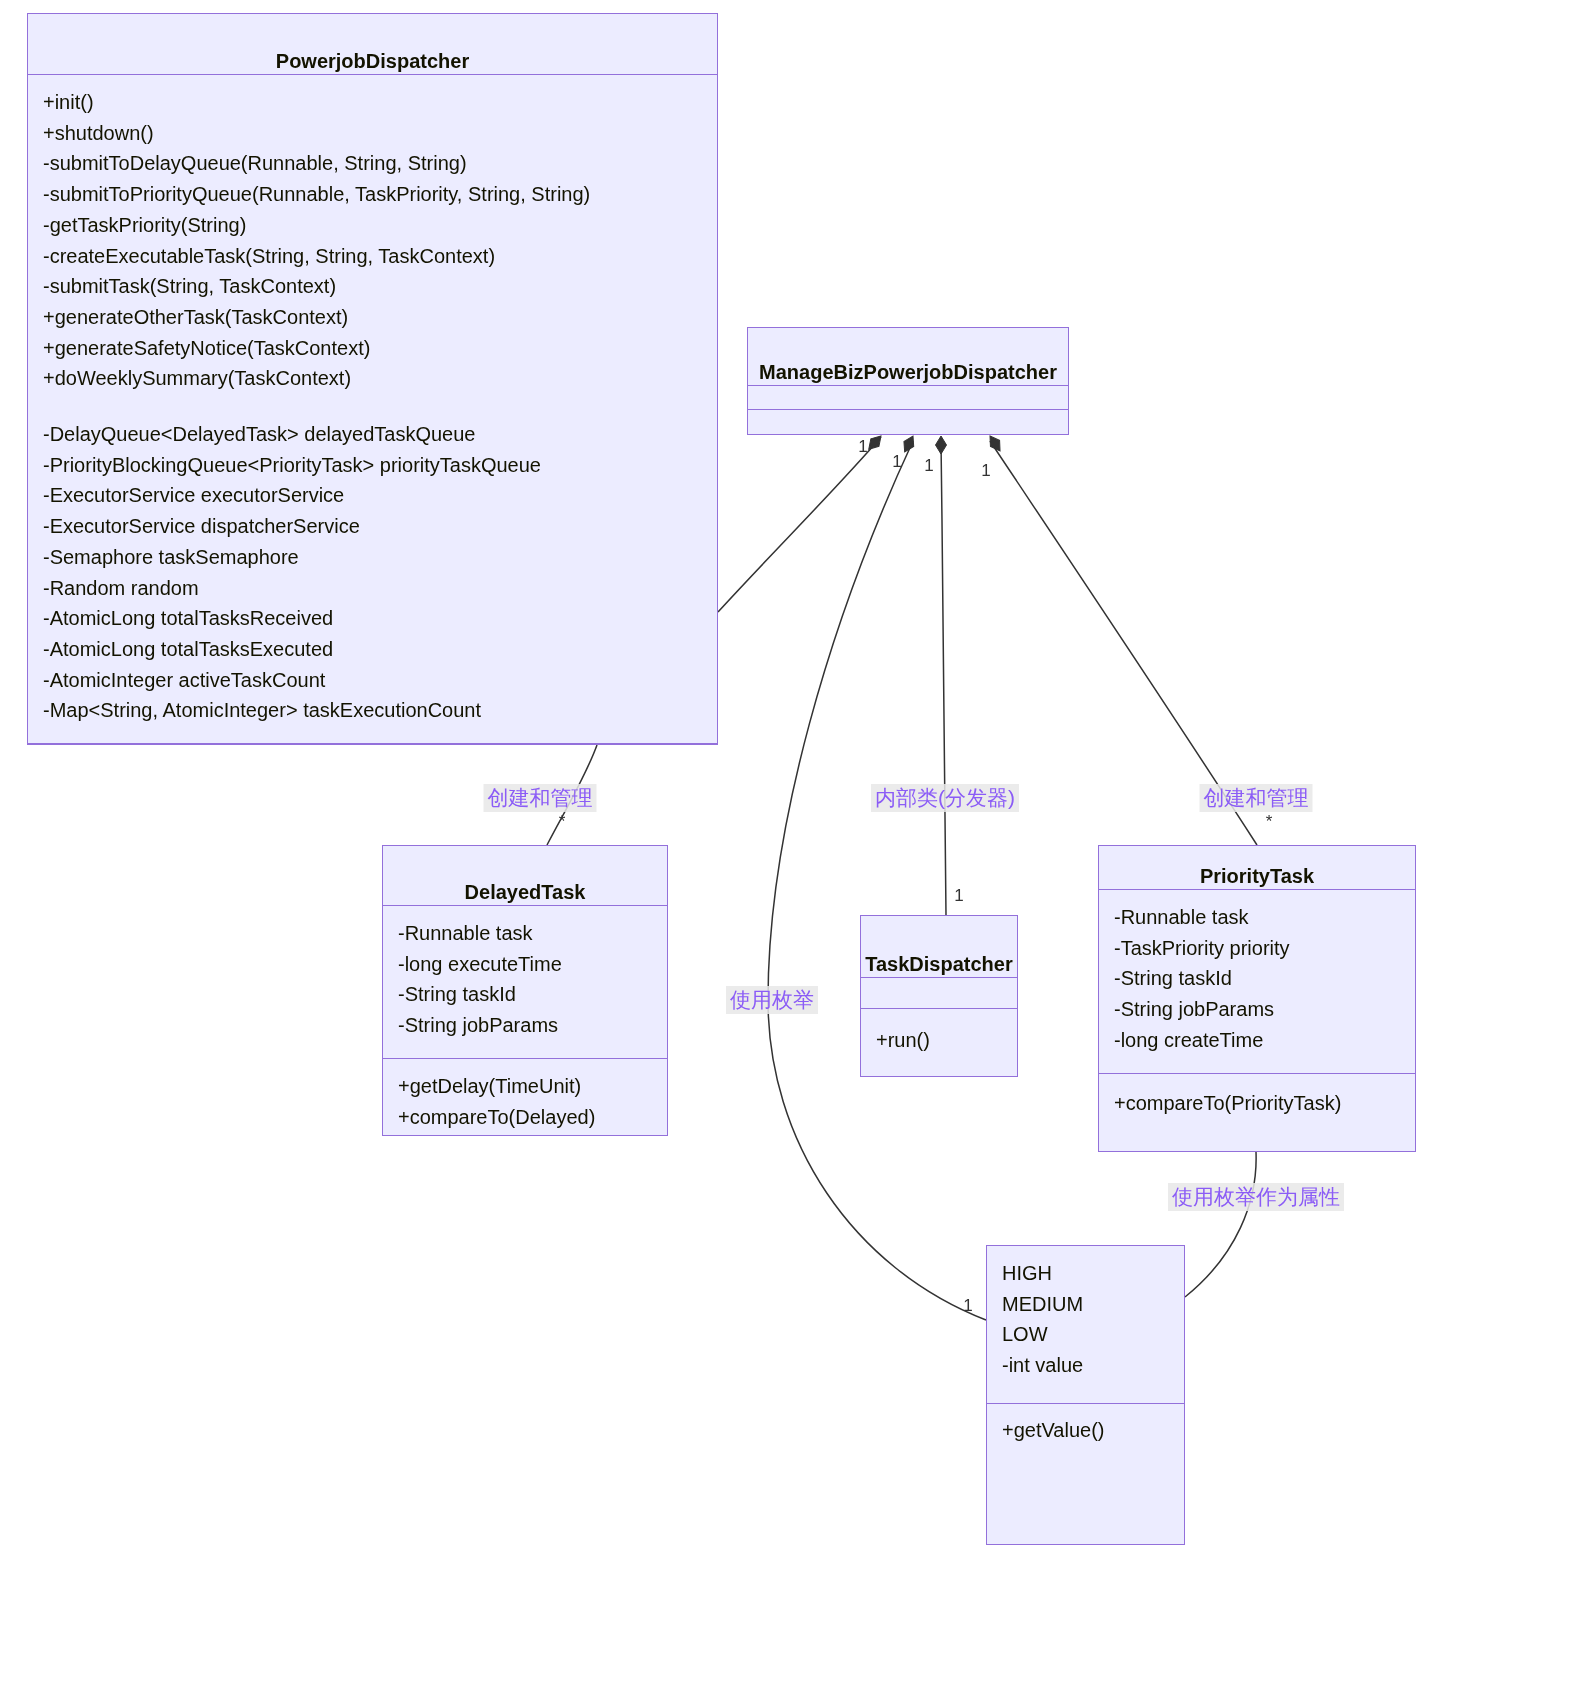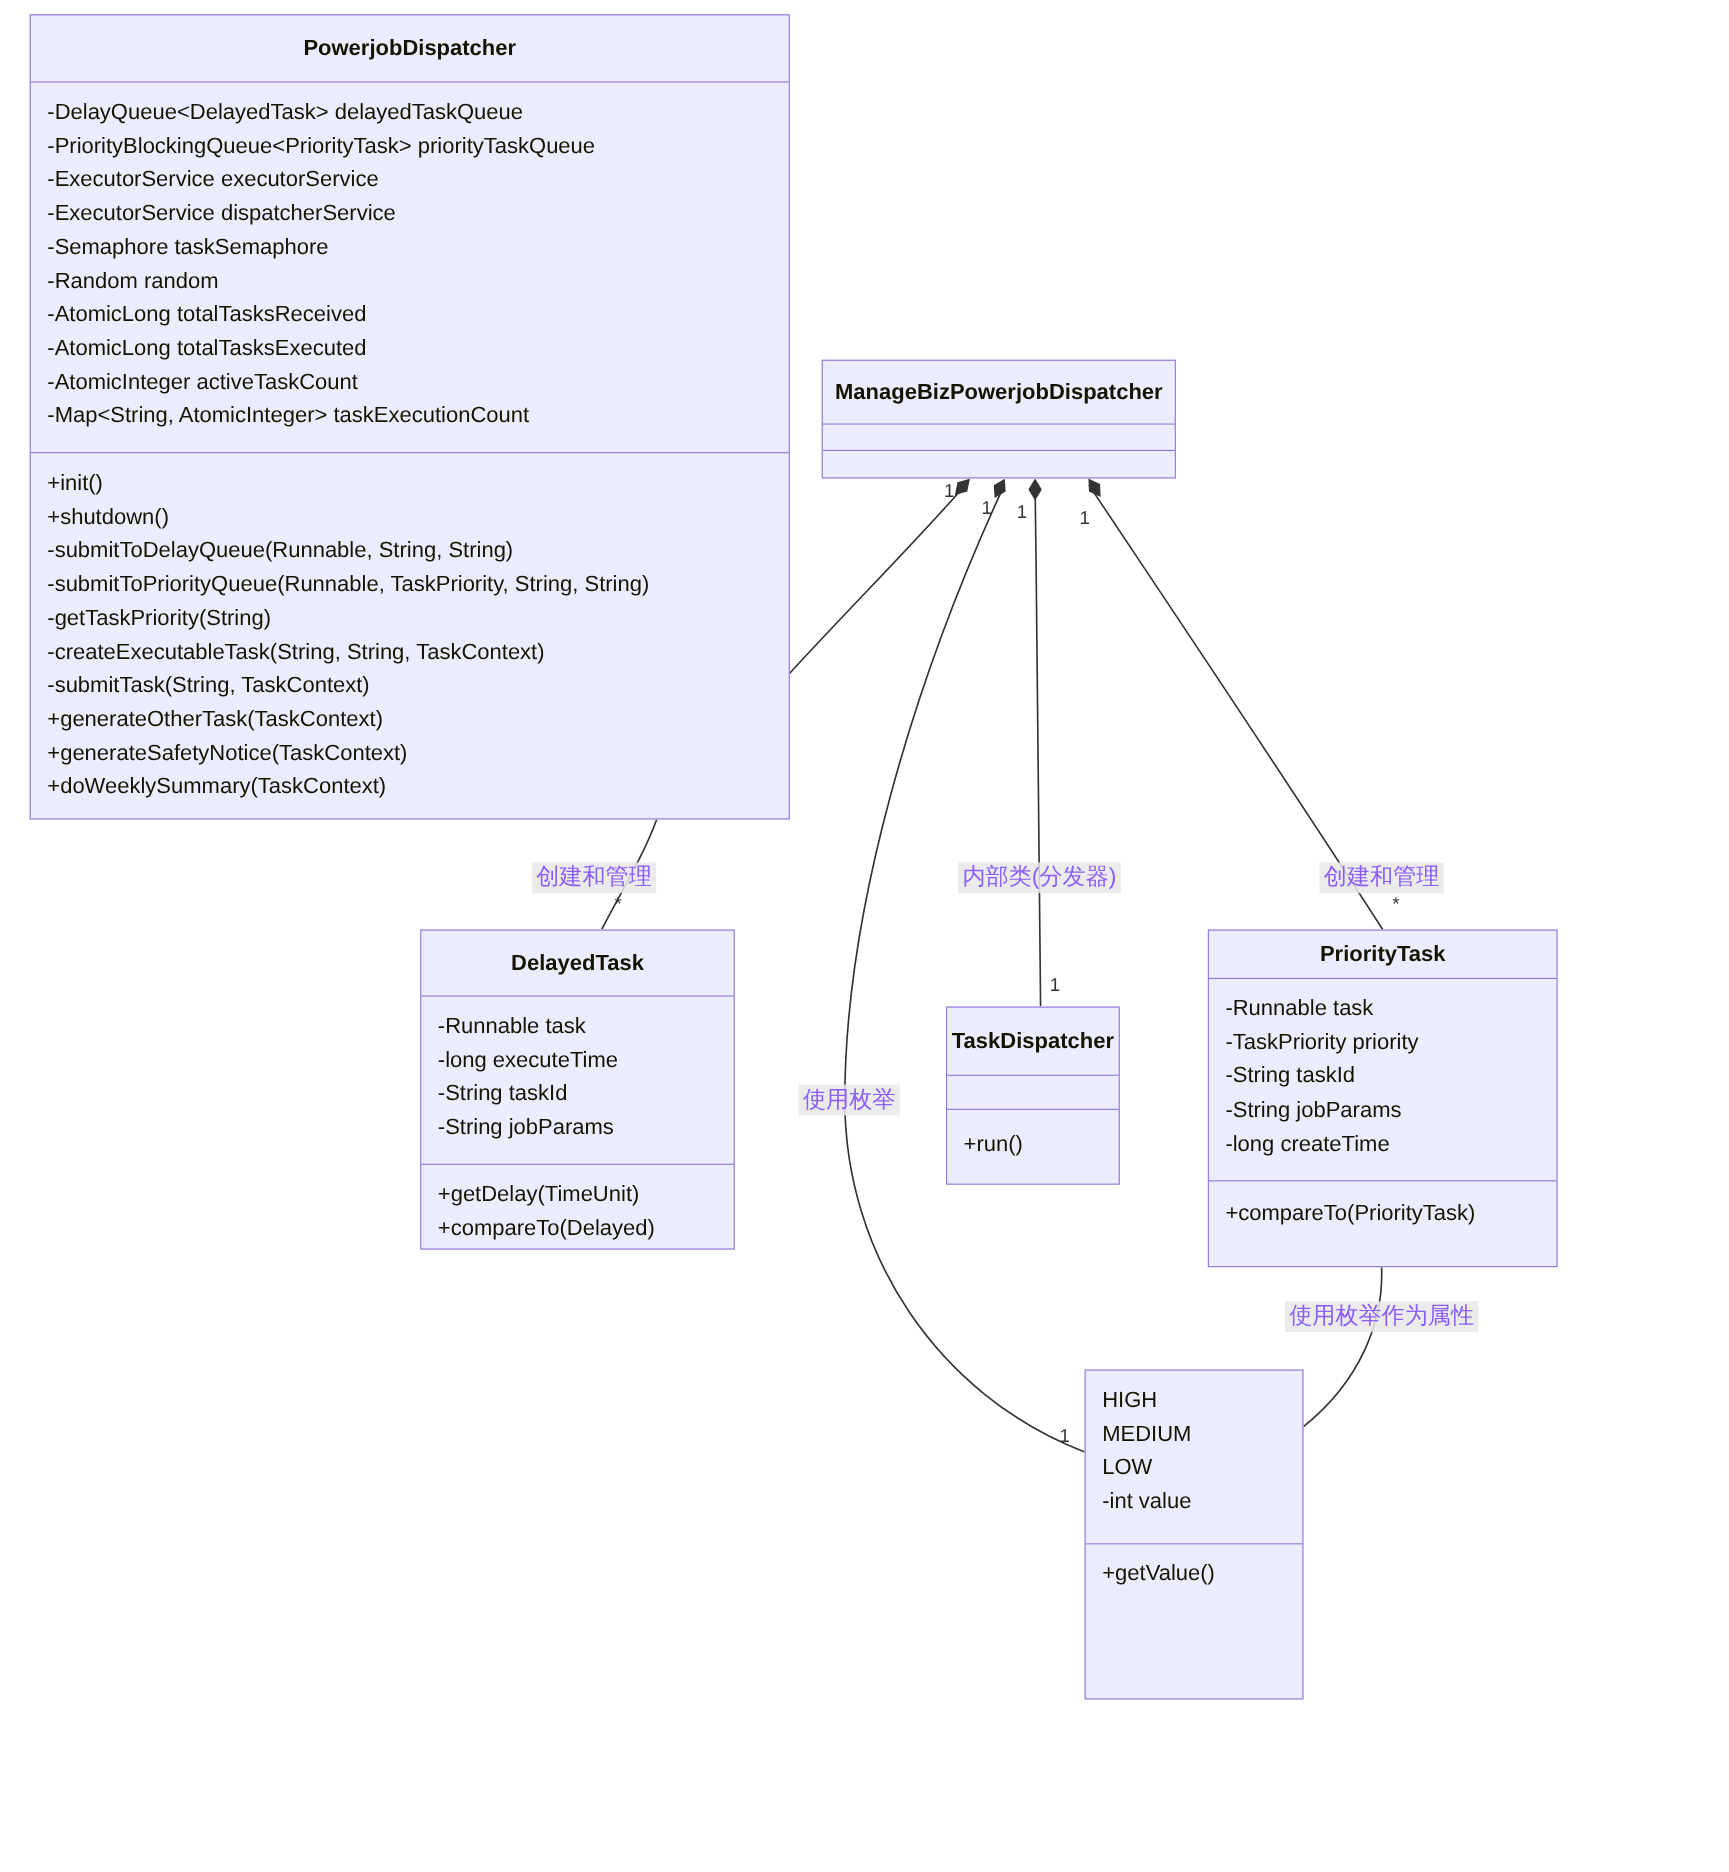--- a/index.html
+++ b/index.html
@@ -5,21 +5,21 @@
   * { margin:0; padding:0; box-sizing:border-box; }
   html,body { background:#ffffff; }
   body { font-family:"Liberation Sans","DejaVu Sans",sans-serif; color:#131300; }
   #canvas { position:relative; width:1572px; height:1702px; background:#ffffff; overflow:hidden; }
   #edges { position:absolute; left:0; top:0; width:1572px; height:1702px; }
   #edges path { stroke:#333333; stroke-width:1.5; fill:none; }
   #edges polygon { fill:#333333; stroke:#333333; }
 
   .class-box { position:absolute; background:#ECECFF; border:1px solid #9370DB; }
   .class-title {
-    display:flex; flex-direction:column; align-items:center; justify-content:center;
+    display:flex; flex-direction:column; align-items:center; justify-content:flex-end;
     border-bottom:1px solid #9370DB; font-weight:700; font-size:20px; line-height:26px;
   }
   .stereotype { font-weight:400; font-size:20px; }
   .section { border-bottom:1px solid #9370DB; padding:12px 15px; overflow:hidden; }
   .section.last { border-bottom:none; }
   .member { font-size:20px; line-height:30.7px; white-space:nowrap; }
 
   .edge-label {
     position:absolute; transform:translate(-50%,-50%);
     background:rgba(232,232,232,0.85); padding:1px 4px;
@@ -46,43 +46,43 @@
     <polygon points="0,0 9,-5.5 18,0 9,5.5" transform="translate(881,436) rotate(132.8)"></polygon>
     <polygon points="0,0 9,-5.5 18,0 9,5.5" transform="translate(913,436) rotate(117.6)"></polygon>
     <polygon points="0,0 9,-5.5 18,0 9,5.5" transform="translate(941,436) rotate(90)"></polygon>
     <polygon points="0,0 9,-5.5 18,0 9,5.5" transform="translate(990,436) rotate(56.1)"></polygon>
   </svg>
 
   <div class="class-box" style="left:27px;top:13px;width:691px;height:732px">
     <div class="class-title" style="height:61px">
       <span>PowerjobDispatcher</span>
     </div>
+    <div class="section last" style="height:332px">
+        <div class="member">+init()</div>
+        <div class="member">+shutdown()</div>
+        <div class="member">-submitToDelayQueue(Runnable, String, String)</div>
+        <div class="member">-submitToPriorityQueue(Runnable, TaskPriority, String, String)</div>
+        <div class="member">-getTaskPriority(String)</div>
+        <div class="member">-createExecutableTask(String, String, TaskContext)</div>
+        <div class="member">-submitTask(String, TaskContext)</div>
+        <div class="member">+generateOtherTask(TaskContext)</div>
+        <div class="member">+generateSafetyNotice(TaskContext)</div>
+        <div class="member">+doWeeklySummary(TaskContext)</div>
+      </div>
     <div class="section" style="height:337px">
         <div class="member">-DelayQueue&lt;DelayedTask&gt; delayedTaskQueue</div>
         <div class="member">-PriorityBlockingQueue&lt;PriorityTask&gt; priorityTaskQueue</div>
         <div class="member">-ExecutorService executorService</div>
         <div class="member">-ExecutorService dispatcherService</div>
         <div class="member">-Semaphore taskSemaphore</div>
         <div class="member">-Random random</div>
         <div class="member">-AtomicLong totalTasksReceived</div>
         <div class="member">-AtomicLong totalTasksExecuted</div>
         <div class="member">-AtomicInteger activeTaskCount</div>
         <div class="member">-Map&lt;String, AtomicInteger&gt; taskExecutionCount</div>
-      </div>
-    <div class="section last" style="height:332px">
-        <div class="member">+init()</div>
-        <div class="member">+shutdown()</div>
-        <div class="member">-submitToDelayQueue(Runnable, String, String)</div>
-        <div class="member">-submitToPriorityQueue(Runnable, TaskPriority, String, String)</div>
-        <div class="member">-getTaskPriority(String)</div>
-        <div class="member">-createExecutableTask(String, String, TaskContext)</div>
-        <div class="member">-submitTask(String, TaskContext)</div>
-        <div class="member">+generateOtherTask(TaskContext)</div>
-        <div class="member">+generateSafetyNotice(TaskContext)</div>
-        <div class="member">+doWeeklySummary(TaskContext)</div>
       </div>
   </div>
 
   <div class="class-box" style="left:747px;top:327px;width:322px;height:108px">
     <div class="class-title" style="height:58px">
       <span>ManageBizPowerjobDispatcher</span>
     </div>
     <div class="section" style="height:24px;padding:0"></div>
     <div class="section last" style="height:24px;padding:0"></div>
   </div>

